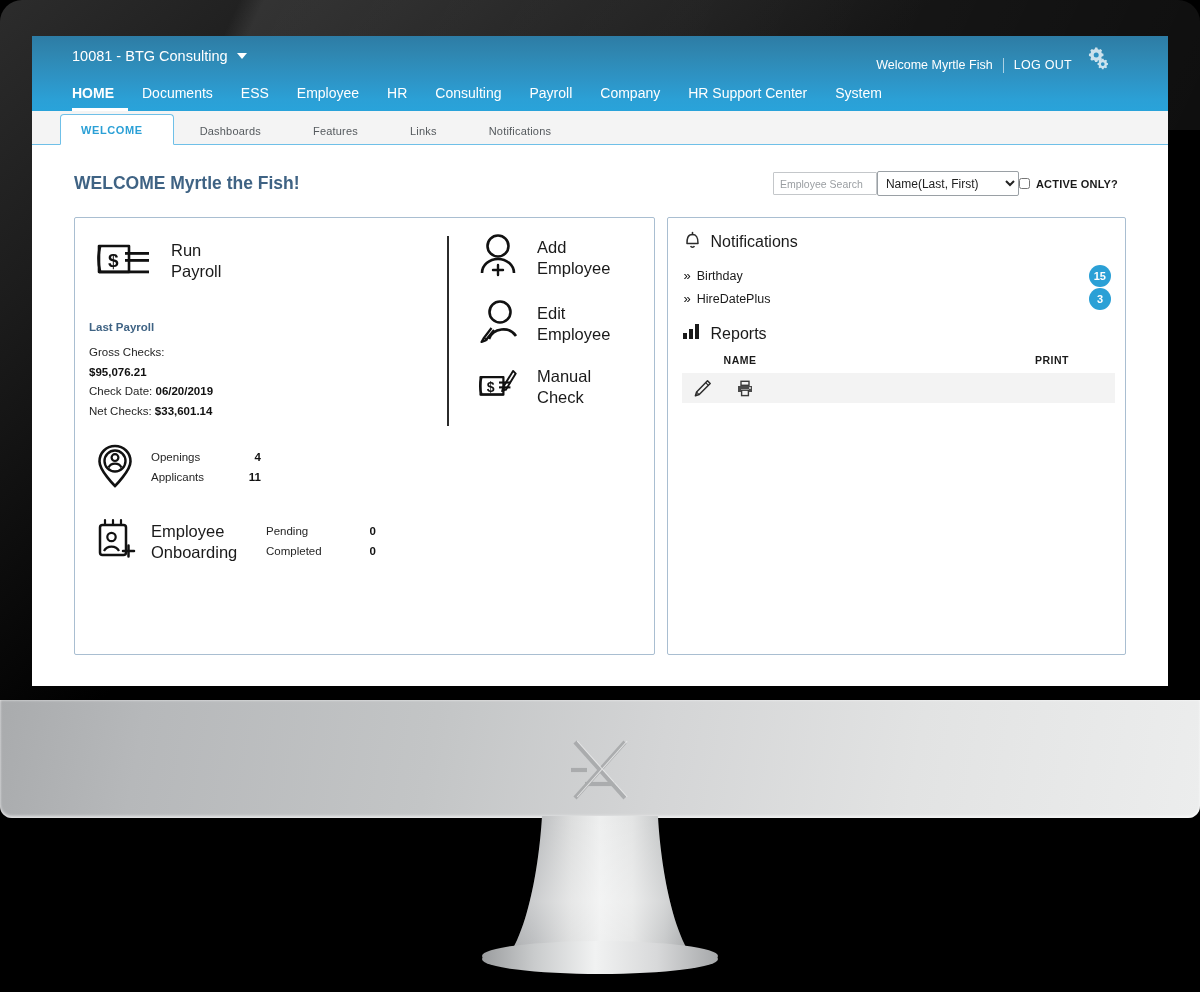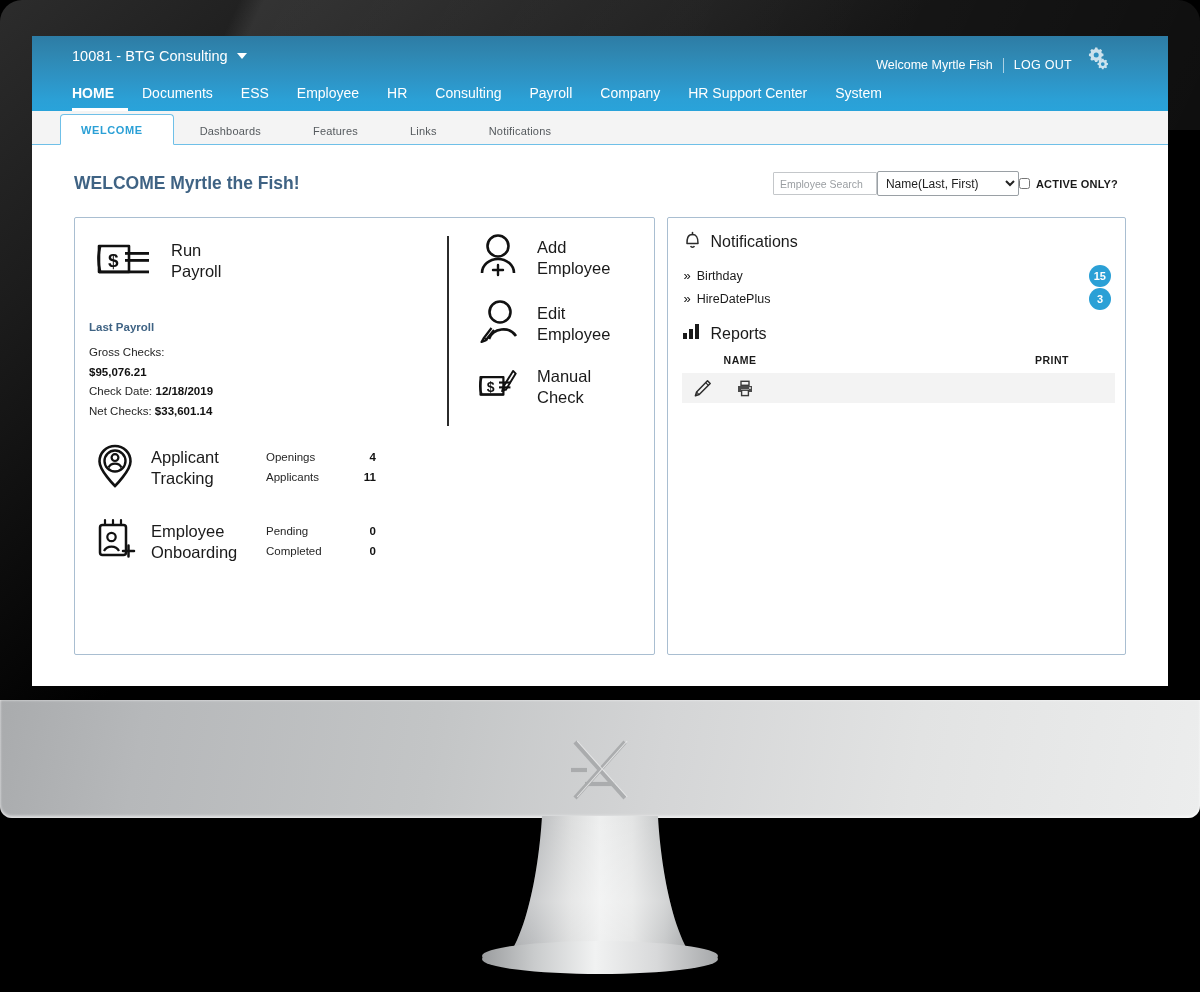--- a/index.html
+++ b/index.html
@@ -471,40 +471,36 @@
               <div>Payroll</div>
             </div>
           </div>
 
           <div class="payroll-cols">
             <div class="pcol last">
               <h4>Last Payroll</h4>
               <div class="lbl">Gross Checks:</div>
               <div><b>$95,076.21</b></div>
               <div><span>Check Date:</span>
-                   <b>12/18/2019</b></div>
+                   <b>06/20/2019</b></div>
               <div><span>Net Checks:</span>
                    <b>$33,601.14</b></div>
             </div>
 
           </div>
 
           <div class="stat-row" style="left:20px; top:225px;">
             <span class="icon-box">
               <svg width="40" height="46" viewBox="0 0 40 46">
                 <path d="M20 3 C11.2 3 4.5 9.8 4.5 18.4 C4.5 27.5 20 43 20 43 C20 43 35.5 27.5 35.5 18.4 C35.5 9.8 28.8 3 20 3 Z" fill="none" stroke="#111" stroke-width="2.6"></path>
                 <circle cx="20" cy="18" r="10.5" fill="none" stroke="#111" stroke-width="2.4"></circle>
                 <circle cx="20" cy="14.6" r="3.4" fill="none" stroke="#111" stroke-width="2.2"></circle>
                 <path d="M13.6 24.4 a7 6.2 0 0 1 12.8 0" fill="none" stroke="#111" stroke-width="2.2"></path>
               </svg>
             </span>
-            <div class="big-label">
-              <div>Applicant</div>
-              <div>Tracking</div>
-            </div>
             <div class="stat-table">
               <div class="line">
                 <span class="k">Openings</span>
                 <span class="v">4</span>
               </div>
               <div class="line">
                 <span class="k">Applicants</span>
                 <span class="v">11</span>
               </div>
             </div>

